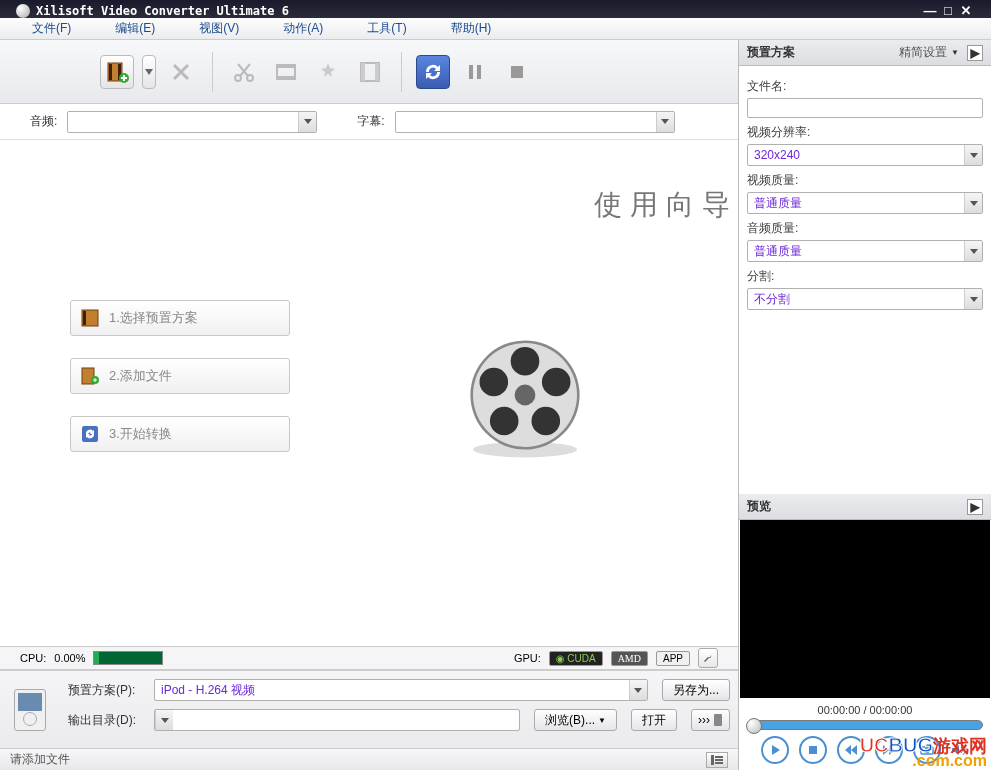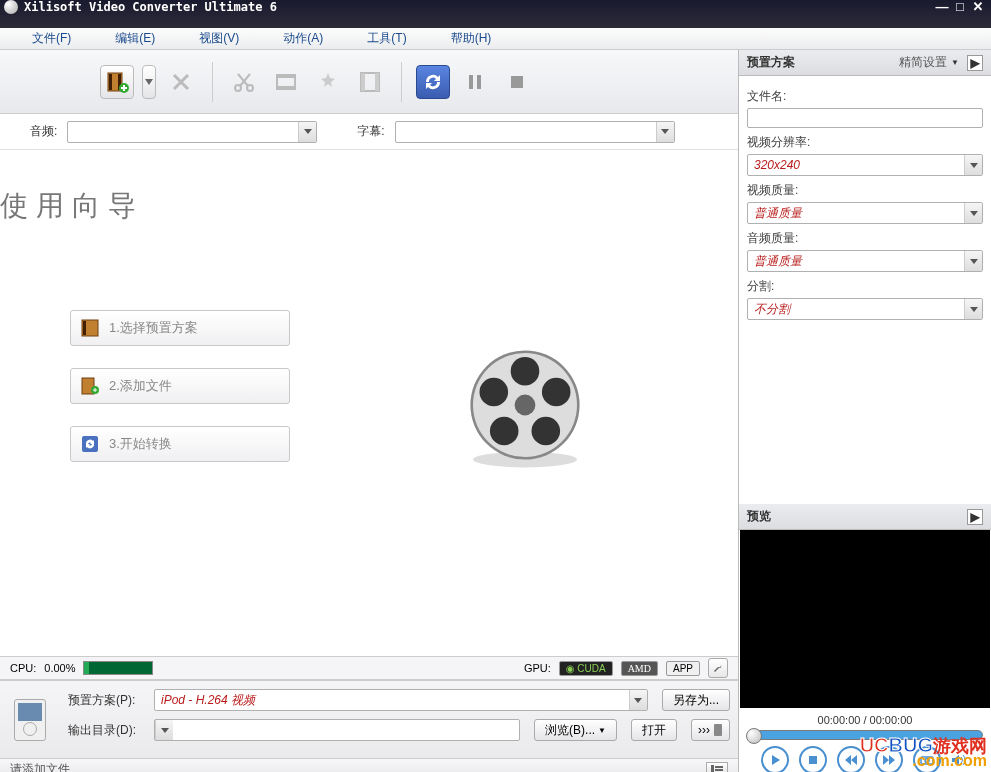--- a/index.html
+++ b/index.html
@@ -1,18 +1,18 @@
 <!DOCTYPE html>
 <html><head>
 <meta charset="utf-8">
 <style>
 * { box-sizing: border-box; margin: 0; padding: 0; font-family: "SimSun", "Microsoft YaHei", Arial, sans-serif; }
 body { width: 991px; height: 772px; background: #fff; overflow: hidden; position: relative; font-size: 12px; }
 
-.titlebar { height: 28px; background: linear-gradient(to bottom, #1a1a2e, #2b2b3a); color: #fff; display: flex; align-items: flex-start; padding: 0 4px; }
+.titlebar { height: 18px; background: linear-gradient(to bottom, #1a1a2e, #2b2b3a); color: #fff; display: flex; align-items: flex-end; padding: 0 16px; }
 .titlebar .logo { width: 14px; height: 14px; background: radial-gradient(circle at 30% 30%, #fff, #aaa); border-radius: 50%; margin-right: 6px; }
 .titlebar .title { font-weight: bold; font-size: 12px; flex: 1; font-family: monospace; }
 .titlebar .win-btn { width: 18px; height: 14px; color: #fff; text-align: center; line-height: 14px; font-size: 13px; font-weight: bold; cursor: pointer; }
 
 .menubar { height: 22px; background: linear-gradient(to bottom, #fdfdfd, #ebecee); border-bottom: 1px solid #ccc; display: flex; align-items: center; padding: 0 10px; }
 .menubar .menu-item { padding: 0 22px; color: #1a4b8c; cursor: pointer; }
 
 .container { display: flex; height: 730px; }
 .left { flex: 1; display: flex; flex-direction: column; border-right: 1px solid #bbb; }
 .right { width: 252px; display: flex; flex-direction: column; background: #fff; }
@@ -21,33 +21,33 @@
 .tb-btn { width: 34px; height: 34px; border: 1px solid transparent; border-radius: 4px; display: flex; align-items: center; justify-content: center; cursor: pointer; }
 .tb-btn.primary { border-color: #bbb; background: linear-gradient(to bottom, #fff, #e5e5e8); padding: 2px; }
 .tb-btn.active { background: linear-gradient(to bottom, #5a85e0, #3a5cb0); border: 1px solid #2a4a90; }
 .tb-sep { width: 1px; height: 40px; background: #ccc; margin: 0 6px; }
 .icon-svg { width: 24px; height: 24px; }
 .icon-grey { fill: #aaa; }
 
 .selects-row { height: 36px; display: flex; align-items: center; padding: 0 30px; gap: 10px; border-bottom: 1px solid #e0e0e0; }
 .selects-row label { color: #333; }
 .fake-select { height: 22px; border: 1px solid #b0b0b0; background: #fff; display: flex; align-items: center; border-radius: 2px; position: relative; }
-.fake-select .sel-text { flex: 1; padding: 0 6px; color: #b91c1c; font-style: italic; }
+.fake-select .sel-text { flex: 1; padding: 0 6px; color: #6d28d9; }
 .fake-select .sel-arrow { width: 18px; height: 100%; border-left: 1px solid #ccc; background: linear-gradient(to bottom, #f5f5f5, #ddd); display: flex; align-items: center; justify-content: center; }
 .fake-select .sel-arrow::after { content: ''; border-left: 4px solid transparent; border-right: 4px solid transparent; border-top: 5px solid #555; }
 
 .main-area { flex: 1; background: #fff; position: relative; }
-.wizard-title { position: absolute; top: 37px; left: 0; right: 0; text-align: left; font-size: 28px; color: #777; font-family: "Microsoft YaHei"; letter-spacing: 8px; }
+.wizard-title { position: absolute; top: 46px; left: 0; right: 0; text-align: right; font-size: 28px; color: #777; font-family: "Microsoft YaHei"; letter-spacing: 8px; }
 .wizard-steps { position: absolute; top: 160px; left: 70px; width: 220px; }
 .wizard-step { border: 1px solid #c8c8c8; background: linear-gradient(to bottom, #fff, #f0f0f2); height: 36px; border-radius: 3px; display: flex; align-items: center; padding: 0 10px; margin-bottom: 22px; cursor: pointer; }
 .wizard-step .step-icon { width: 18px; height: 18px; margin-right: 10px; }
 .wizard-step span { color: #888; font-size: 13px; }
 .film-reel { position: absolute; top: 190px; left: 460px; width: 130px; height: 130px; }
 
-.cpu-bar { height: 24px; border-top: 1px solid #ccc; border-bottom: 1px solid #ccc; background: #f5f5f7; display: flex; align-items: center; padding: 0 10px; gap: 8px; font-size: 11px; }
+.cpu-bar { height: 24px; border-top: 1px solid #ccc; border-bottom: 1px solid #ccc; background: #f5f5f7; display: flex; align-items: center; padding: 0 20px; gap: 8px; font-size: 11px; }
 .cpu-meter { width: 70px; height: 14px; border: 1px solid #888; background: linear-gradient(to right, #2a5 0%, #2a5 8%, #063 8%, #063 100%); }
 .gpu-badge { padding: 1px 6px; border: 1px solid #999; border-radius: 2px; font-size: 10px; background: #f0f0f0; }
 .gpu-badge.dark { background: #222; color: #8c5; text-align: right; }
 .gpu-badge.amd { background: #555; color: #fff; font-family: Liberation Serif, serif; }
 .wrench-btn { width: 20px; height: 20px; border: 1px solid #aaa; border-radius: 3px; display: flex; align-items: center; justify-content: center; background: linear-gradient(to bottom,#fff,#e8e8e8); cursor: pointer; }
 
 .bottom-area { height: 78px; border-top: 1px solid #ccc; display: flex; background: linear-gradient(to bottom,#f5f5f7,#eaeaec); }
 .device-icon { width: 60px; display: flex; align-items: center; justify-content: center; }
 .device-icon .ipod { width: 32px; height: 42px; border: 1px solid #aaa; background: #f0f0f0; border-radius: 3px; position: relative; }
 .device-icon .ipod::before { content:''; position:absolute; top:3px; left:3px; right:3px; height:18px; background:#6a8bb0; }

